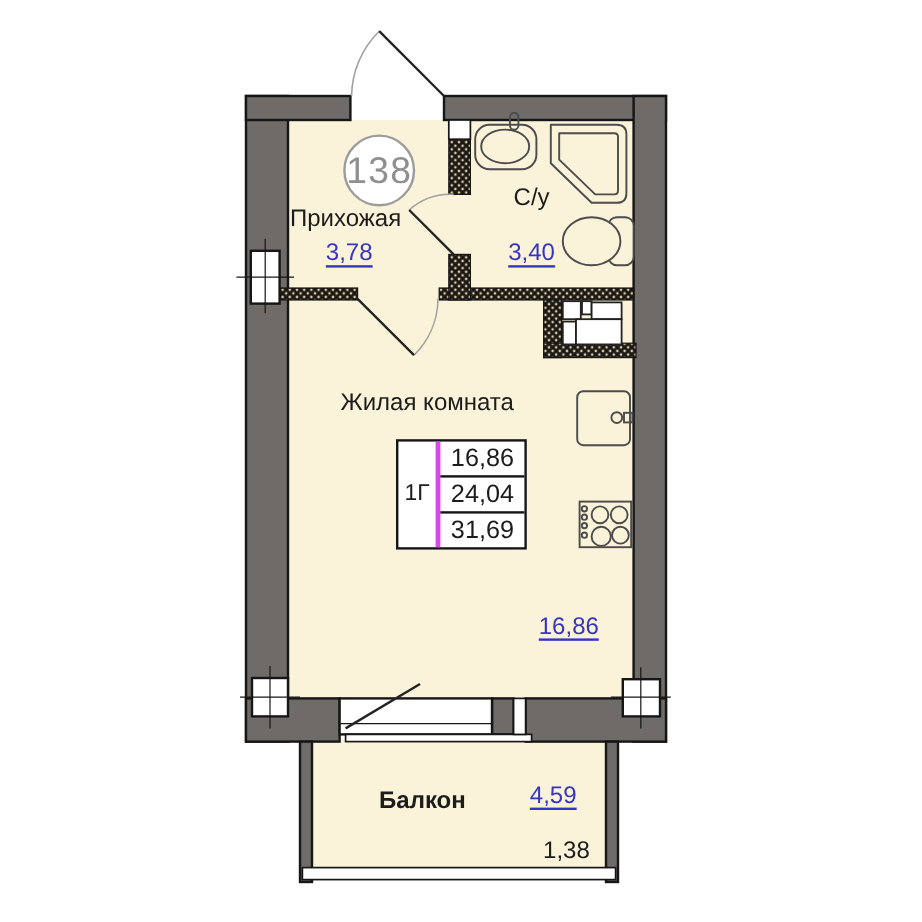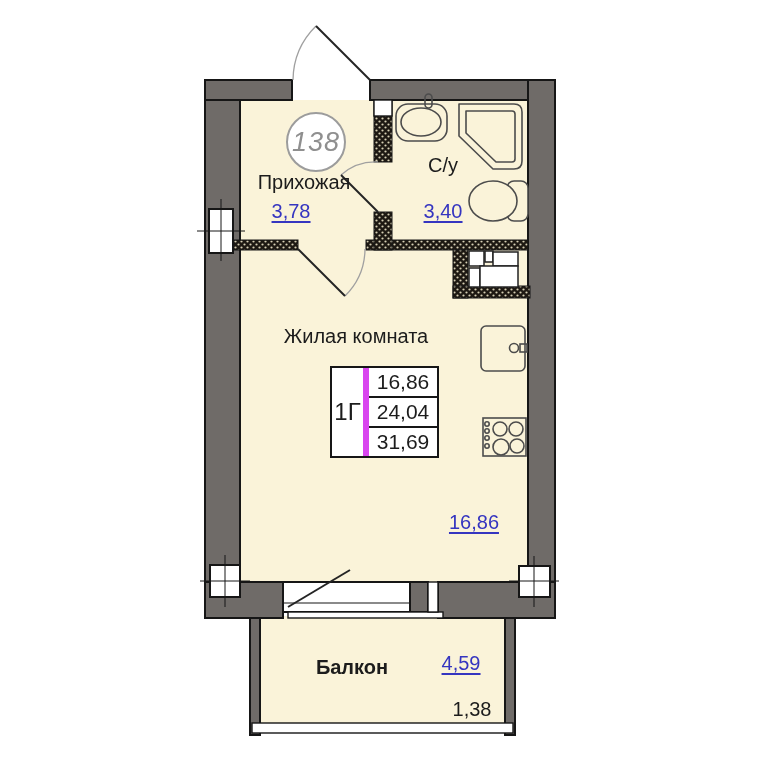--- a/index.html
+++ b/index.html
@@ -22,28 +22,28 @@
   .fixture{fill:none;stroke:#4c4c4c;stroke-width:1.6;}
   .fixfill{fill:var(--floor);stroke:#4c4c4c;stroke-width:1.6;}
   .leaf{stroke:#242424;stroke-width:2;fill:none;}
   .arc{stroke:#a0a0a0;stroke-width:1.3;fill:none;}
   .cross{stroke:#161616;stroke-width:1;}
   .lbl{
     position:absolute;transform:translate(-50%,-50%);
     font-size:20px;line-height:1;white-space:nowrap;color:var(--ink);
   }
   .area{color:var(--blue);border-bottom:2px solid var(--blue);padding-bottom:0;}
-  .badge-num{font-size:27px;color:#8f8f8f;letter-spacing:1px;font-style:italic;}
+  .badge-num{font-size:31px;color:#8f8f8f;letter-spacing:1px;}
   .info-table{
     position:absolute;left:330px;top:366px;width:109px;height:92px;
     display:flex;background:#ffffff;border:2px solid #161616;box-sizing:border-box;
   }
   .it-left{
-    width:31px;border-right:6px solid #d946ef;display:flex;align-items:center;justify-content:center;
-    font-size:24px;
+    width:31px;border-right:4px solid #d946ef;display:flex;align-items:center;justify-content:center;
+    font-size:19px;
   }
   .it-rows{flex:1;display:flex;flex-direction:column;}
   .it-row{
     flex:1;display:flex;align-items:center;justify-content:center;
     font-size:21px;border-bottom:2px solid #161616;
   }
   .it-row:last-child{border-bottom:none;}
 </style>
 </head>
 <body>
@@ -159,21 +159,21 @@
     <g>
       <path class="arc" d="M378,162 A52,52 0 0 0 341,175"></path>
       <line class="leaf" x1="378" y1="212" x2="341" y2="175"></line>
     </g>
 
     <circle cx="316" cy="142" r="29" fill="#ffffff" stroke="#9c9c9c" stroke-width="2"></circle>
   </svg>
 
   <div class="lbl badge-num" style="left:316px;top:142px;">138</div>
 
-  <div class="lbl" style="left:304px;top:182px;">Прихожая</div>
+  <div class="lbl" style="left:288px;top:182px;">Прихожая</div>
   <div class="lbl area" style="left:291px;top:212px;">3,78</div>
 
   <div class="lbl" style="left:443px;top:165px;">С/у</div>
   <div class="lbl area" style="left:443px;top:212px;">3,40</div>
 
   <div class="lbl" style="left:356px;top:336px;">Жилая комната</div>
   <div class="lbl area" style="left:474px;top:523px;">16,86</div>
 
   <div class="lbl" style="left:352px;top:667px;font-weight:bold;">Балкон</div>
   <div class="lbl area" style="left:461px;top:664px;">4,59</div>

